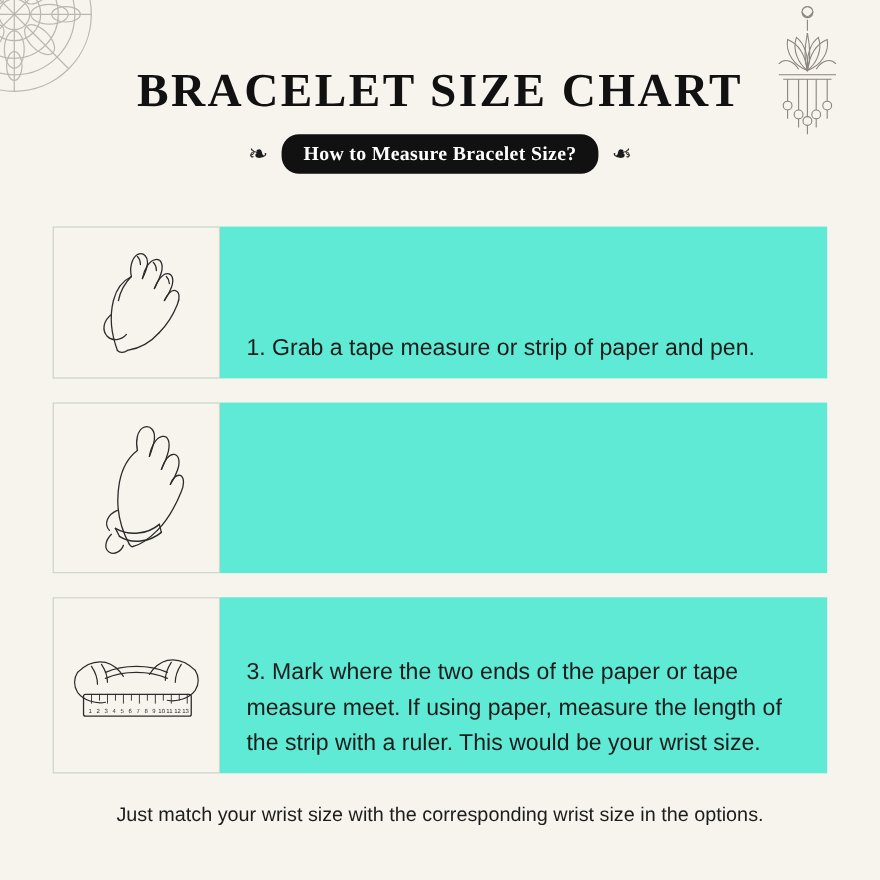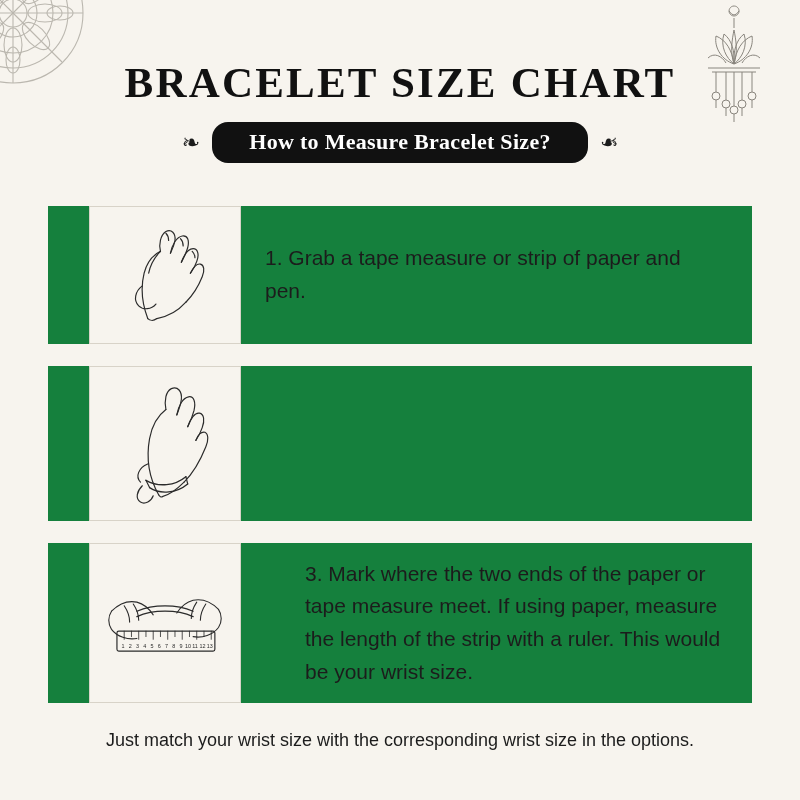--- a/index.html
+++ b/index.html
@@ -69,42 +69,41 @@
     line-height: 1;
     display: inline-block;
   }
   .flourish.right { transform: scaleX(-1); }
 
   .subtitle-pill {
     background: #111;
     color: #fff;
     font-family: "Liberation Serif", serif;
     font-weight: 700;
-    font-size: 22px;
+    font-size: 18px;
     letter-spacing: .3px;
-    padding: 7px 37px 8px;
+    padding: 7px 20px 8px;
     border-radius: 16px;
     white-space: nowrap;
   }
 
   
   .steps {
     position: absolute;
     top: 206px;
     left: 48px;
     width: 704px;
   }
   .step {
     display: flex;
-    align-items: center;
-    background: #15803d;
+    align-items: flex-end;
+    background: #5eead4;
     margin-bottom: 22px;
-    padding-left: 41px;
-  }
-  .step:last-child { margin-bottom: 0; gap: 40px; }
+  }
+  .step:last-child { margin-bottom: 0; }
 
   .step-figure {
     width: 152px;
     flex: 0 0 152px;
     background: #f7f4ee;
     border: 1px solid #d8d3c8;
     box-sizing: border-box;
     display: flex;
     align-items: center;
     justify-content: center;

